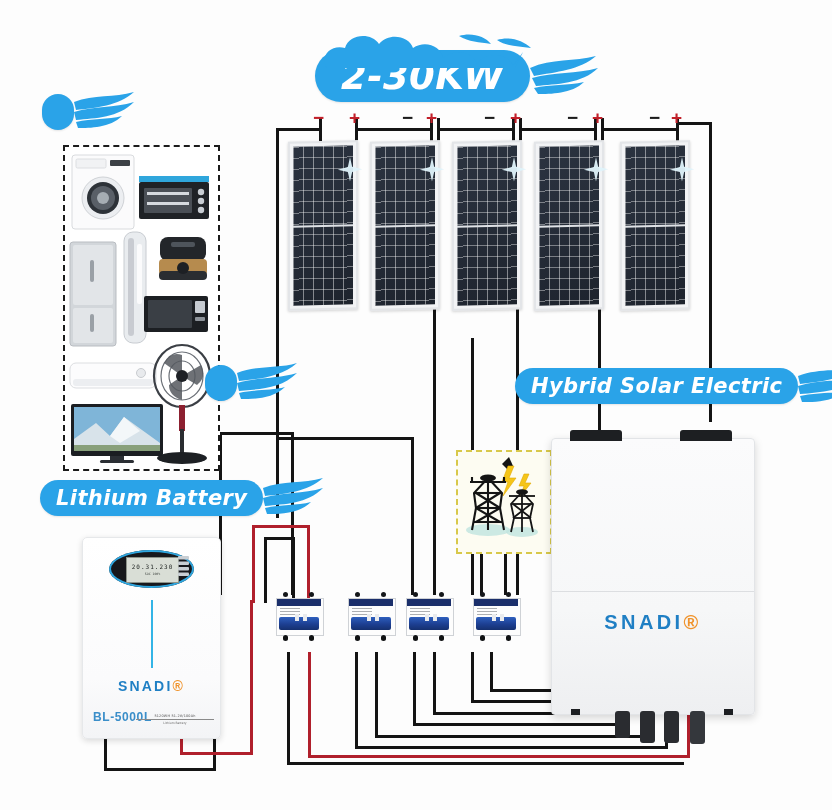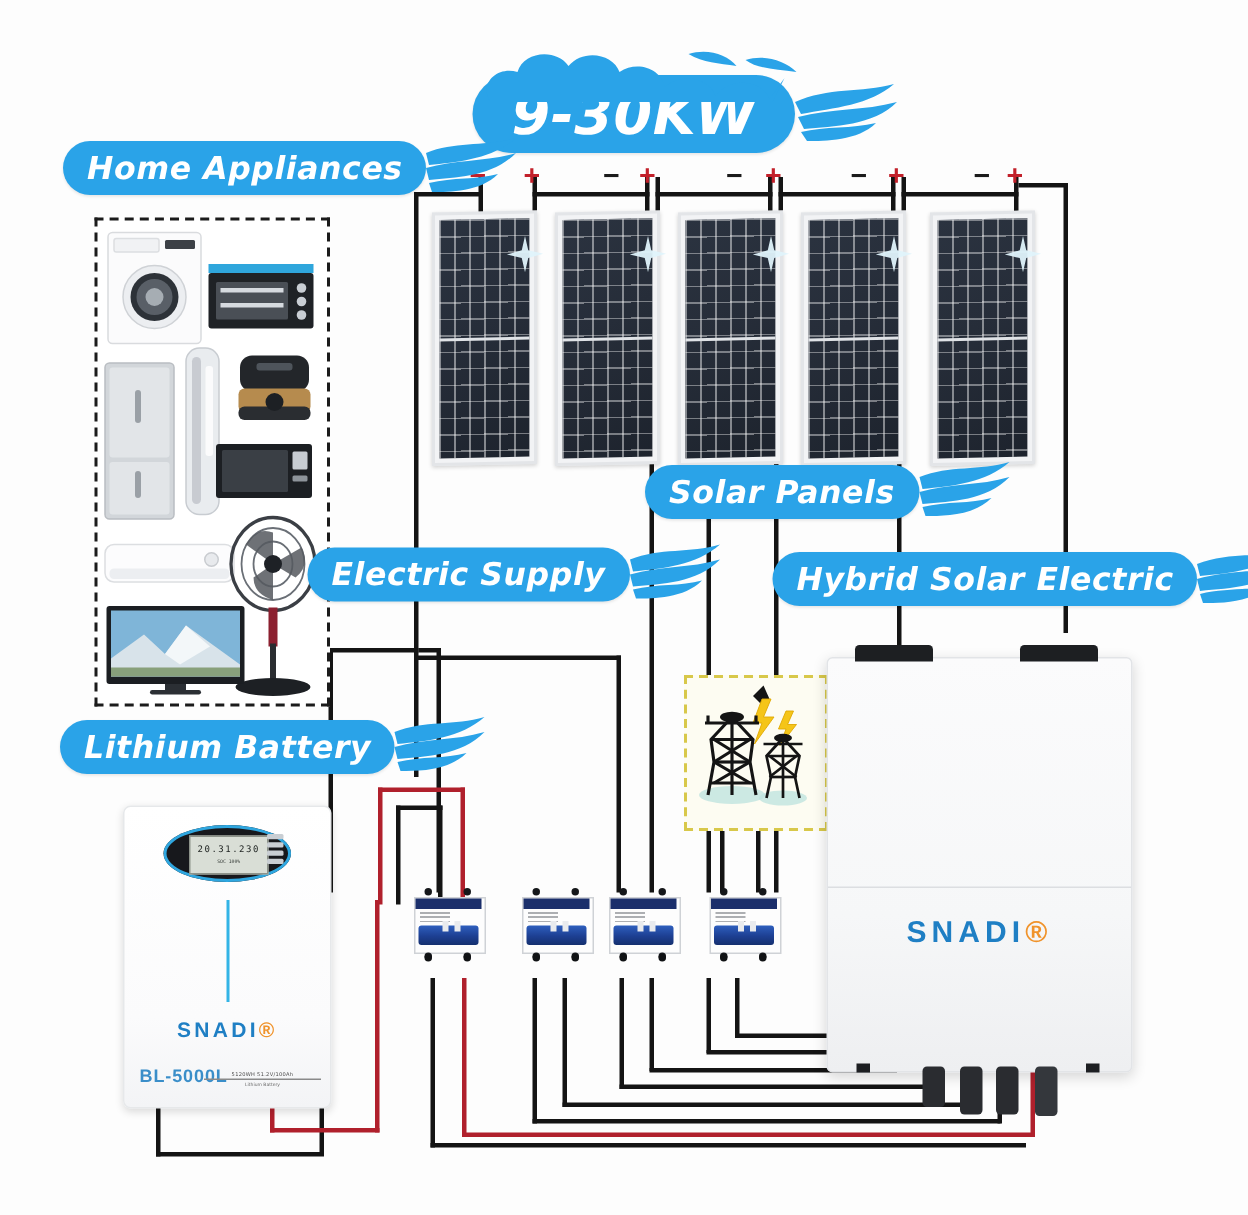--- a/index.html
+++ b/index.html
@@ -526,60 +526,46 @@
   <div class="ribbon" id="kw-ribbon">
     <svg class="cloudtop" viewBox="0 0 230 40">
       <g fill="#2aa3e8">
         <path d="M18 38 C10 26 22 14 36 18 C40 4 62 2 70 14 C80 2 100 6 104 18
                  C116 10 132 16 134 28 C146 18 164 22 168 34
                  C178 20 200 24 204 36 L214 22 L206 38 Z"></path>
         <path d="M150 6 C162 2 176 6 182 14 C170 12 160 12 150 6 Z"></path>
         <path d="M188 10 C200 6 214 10 222 18 C208 16 196 16 188 10 Z"></path>
       </g>
     </svg>
-    <span class="txt">9-30KW</span>
+    <span class="txt">2-30KW</span>
     <span class="flame" style="width:70px;">
       <svg viewBox="0 0 70 40">
           <g fill="#2aa3e8">
         <path d="M0 12 C22 2 44 6 66 0 C50 14 26 16 4 20 Z"></path>
         <path d="M2 22 C24 16 46 18 68 12 C52 28 26 28 6 30 Z"></path>
         <path d="M4 32 C20 28 38 30 54 26 C42 38 20 38 8 38 Z"></path>
       </g>
         </svg>
     </span>
   </div>
 
   <div class="ribbon" id="lbl-home">
-    <span class="txt">Home Appliances</span>
     <span class="flame">
       <svg viewBox="0 0 62 40">
           <g fill="#2aa3e8">
         <path d="M0 10 C20 2 40 6 60 0 C44 14 22 16 2 18 Z"></path>
         <path d="M0 20 C20 14 40 16 60 10 C44 26 22 26 2 28 Z"></path>
         <path d="M2 30 C18 26 34 28 48 24 C36 36 16 36 4 36 Z"></path>
       </g>
         </svg>
     </span>
   </div>
 
-  <div class="ribbon" id="lbl-solar">
-    <span class="txt">Solar Panels</span>
-    <span class="flame">
-      <svg viewBox="0 0 62 40">
-          <g fill="#2aa3e8">
-        <path d="M0 10 C20 2 40 6 60 0 C44 14 22 16 2 18 Z"></path>
-        <path d="M0 20 C20 14 40 16 60 10 C44 26 22 26 2 28 Z"></path>
-        <path d="M2 30 C18 26 34 28 48 24 C36 36 16 36 4 36 Z"></path>
-      </g>
-        </svg>
-    </span>
-  </div>
 
   <div class="ribbon" id="lbl-electric">
-    <span class="txt">Electric Supply</span>
     <span class="flame">
       <svg viewBox="0 0 62 40">
           <g fill="#2aa3e8">
         <path d="M0 10 C20 2 40 6 60 0 C44 14 22 16 2 18 Z"></path>
         <path d="M0 20 C20 14 40 16 60 10 C44 26 22 26 2 28 Z"></path>
         <path d="M2 30 C18 26 34 28 48 24 C36 36 16 36 4 36 Z"></path>
       </g>
         </svg>
     </span>
   </div>

